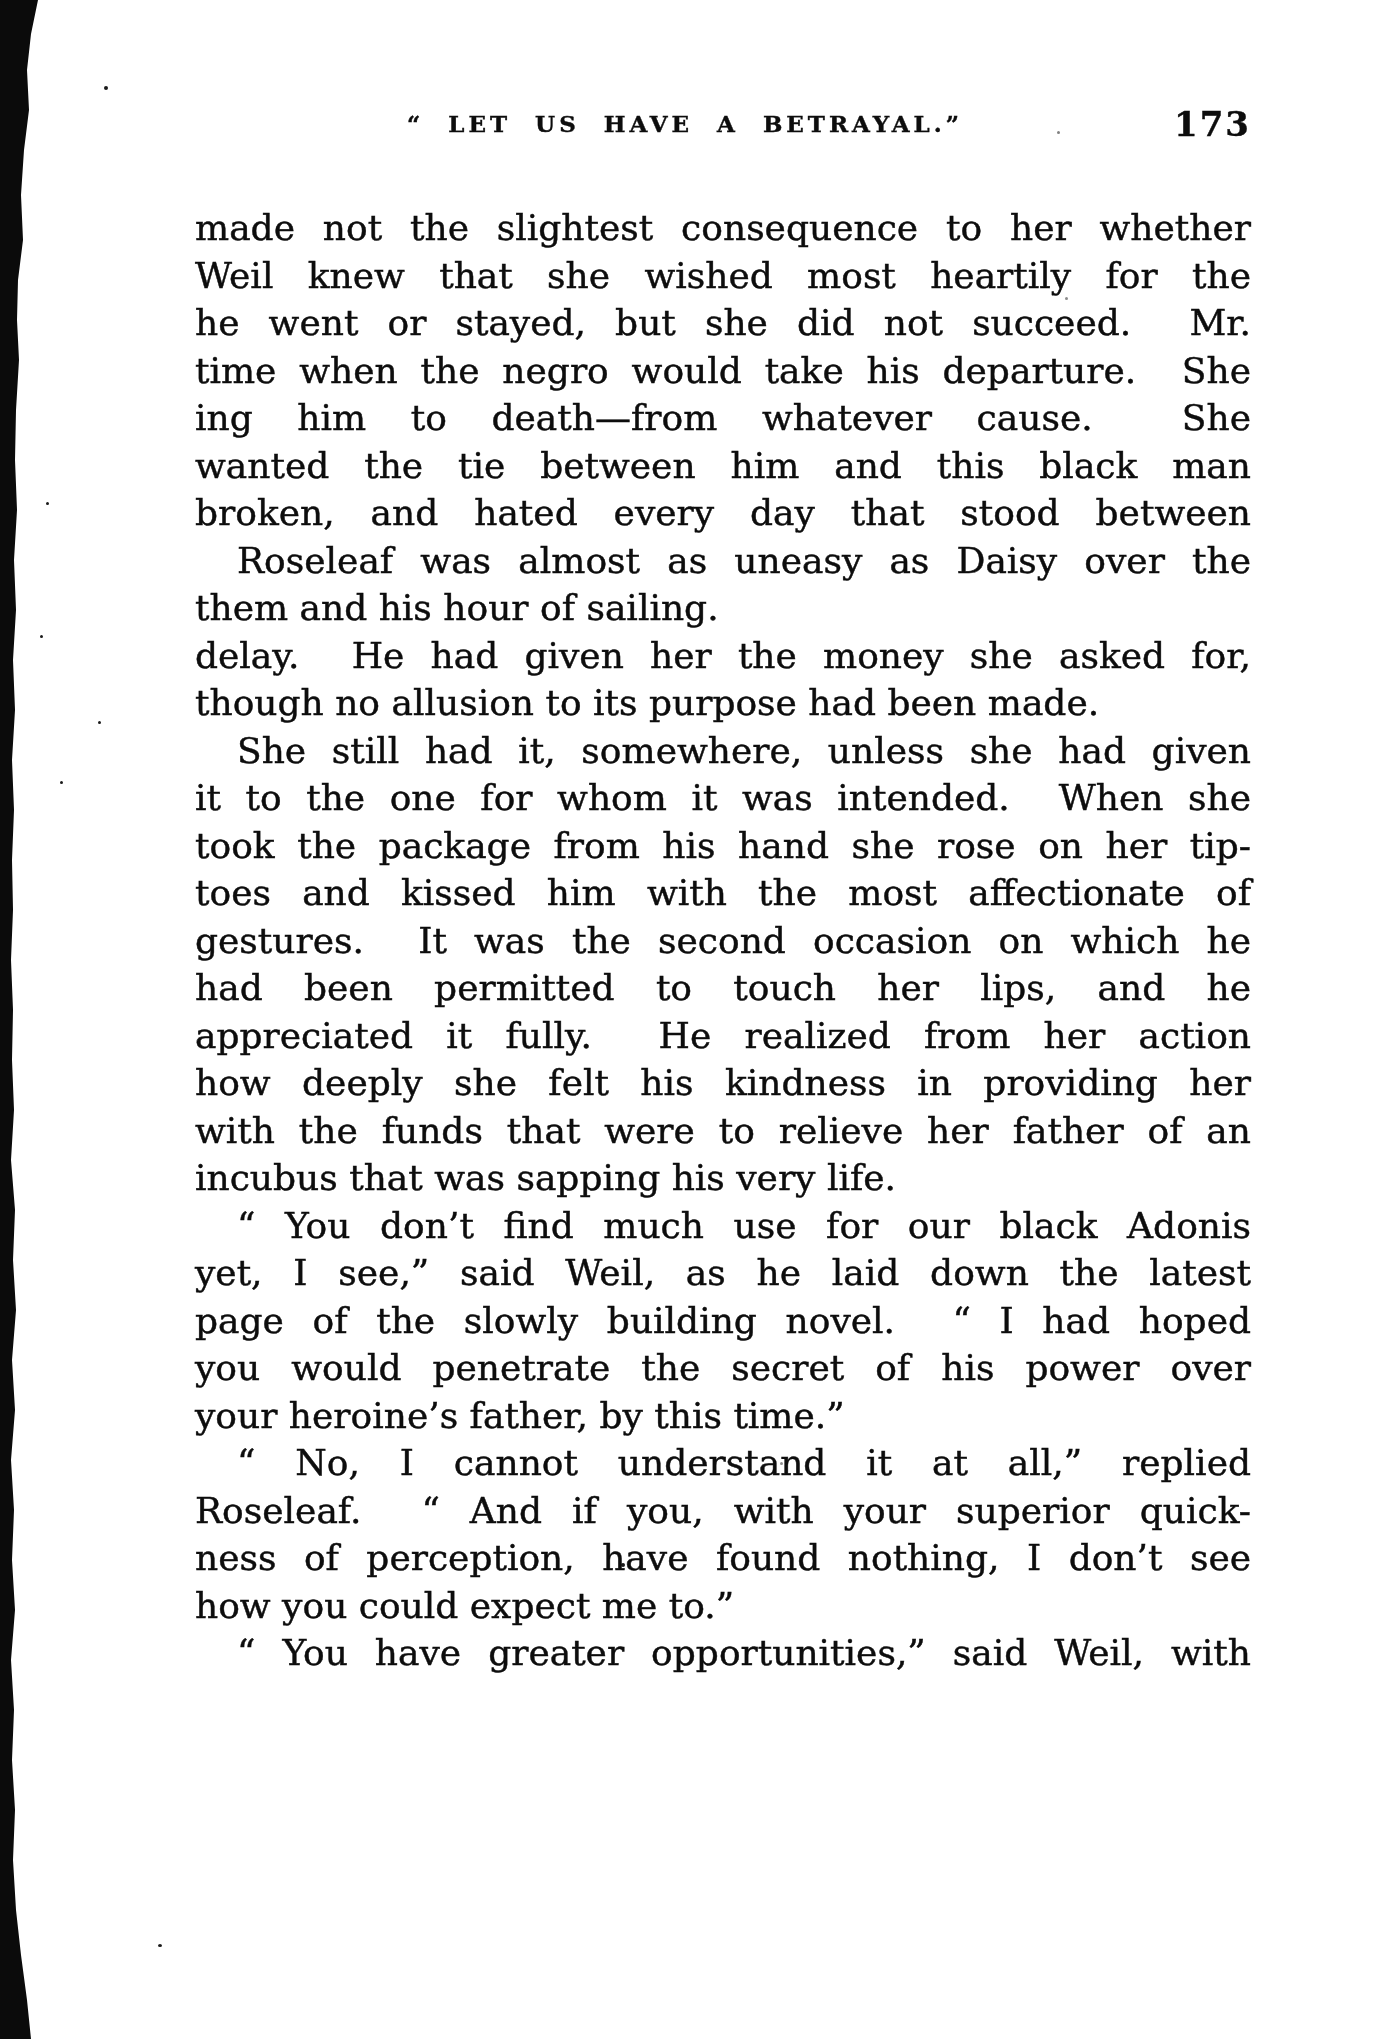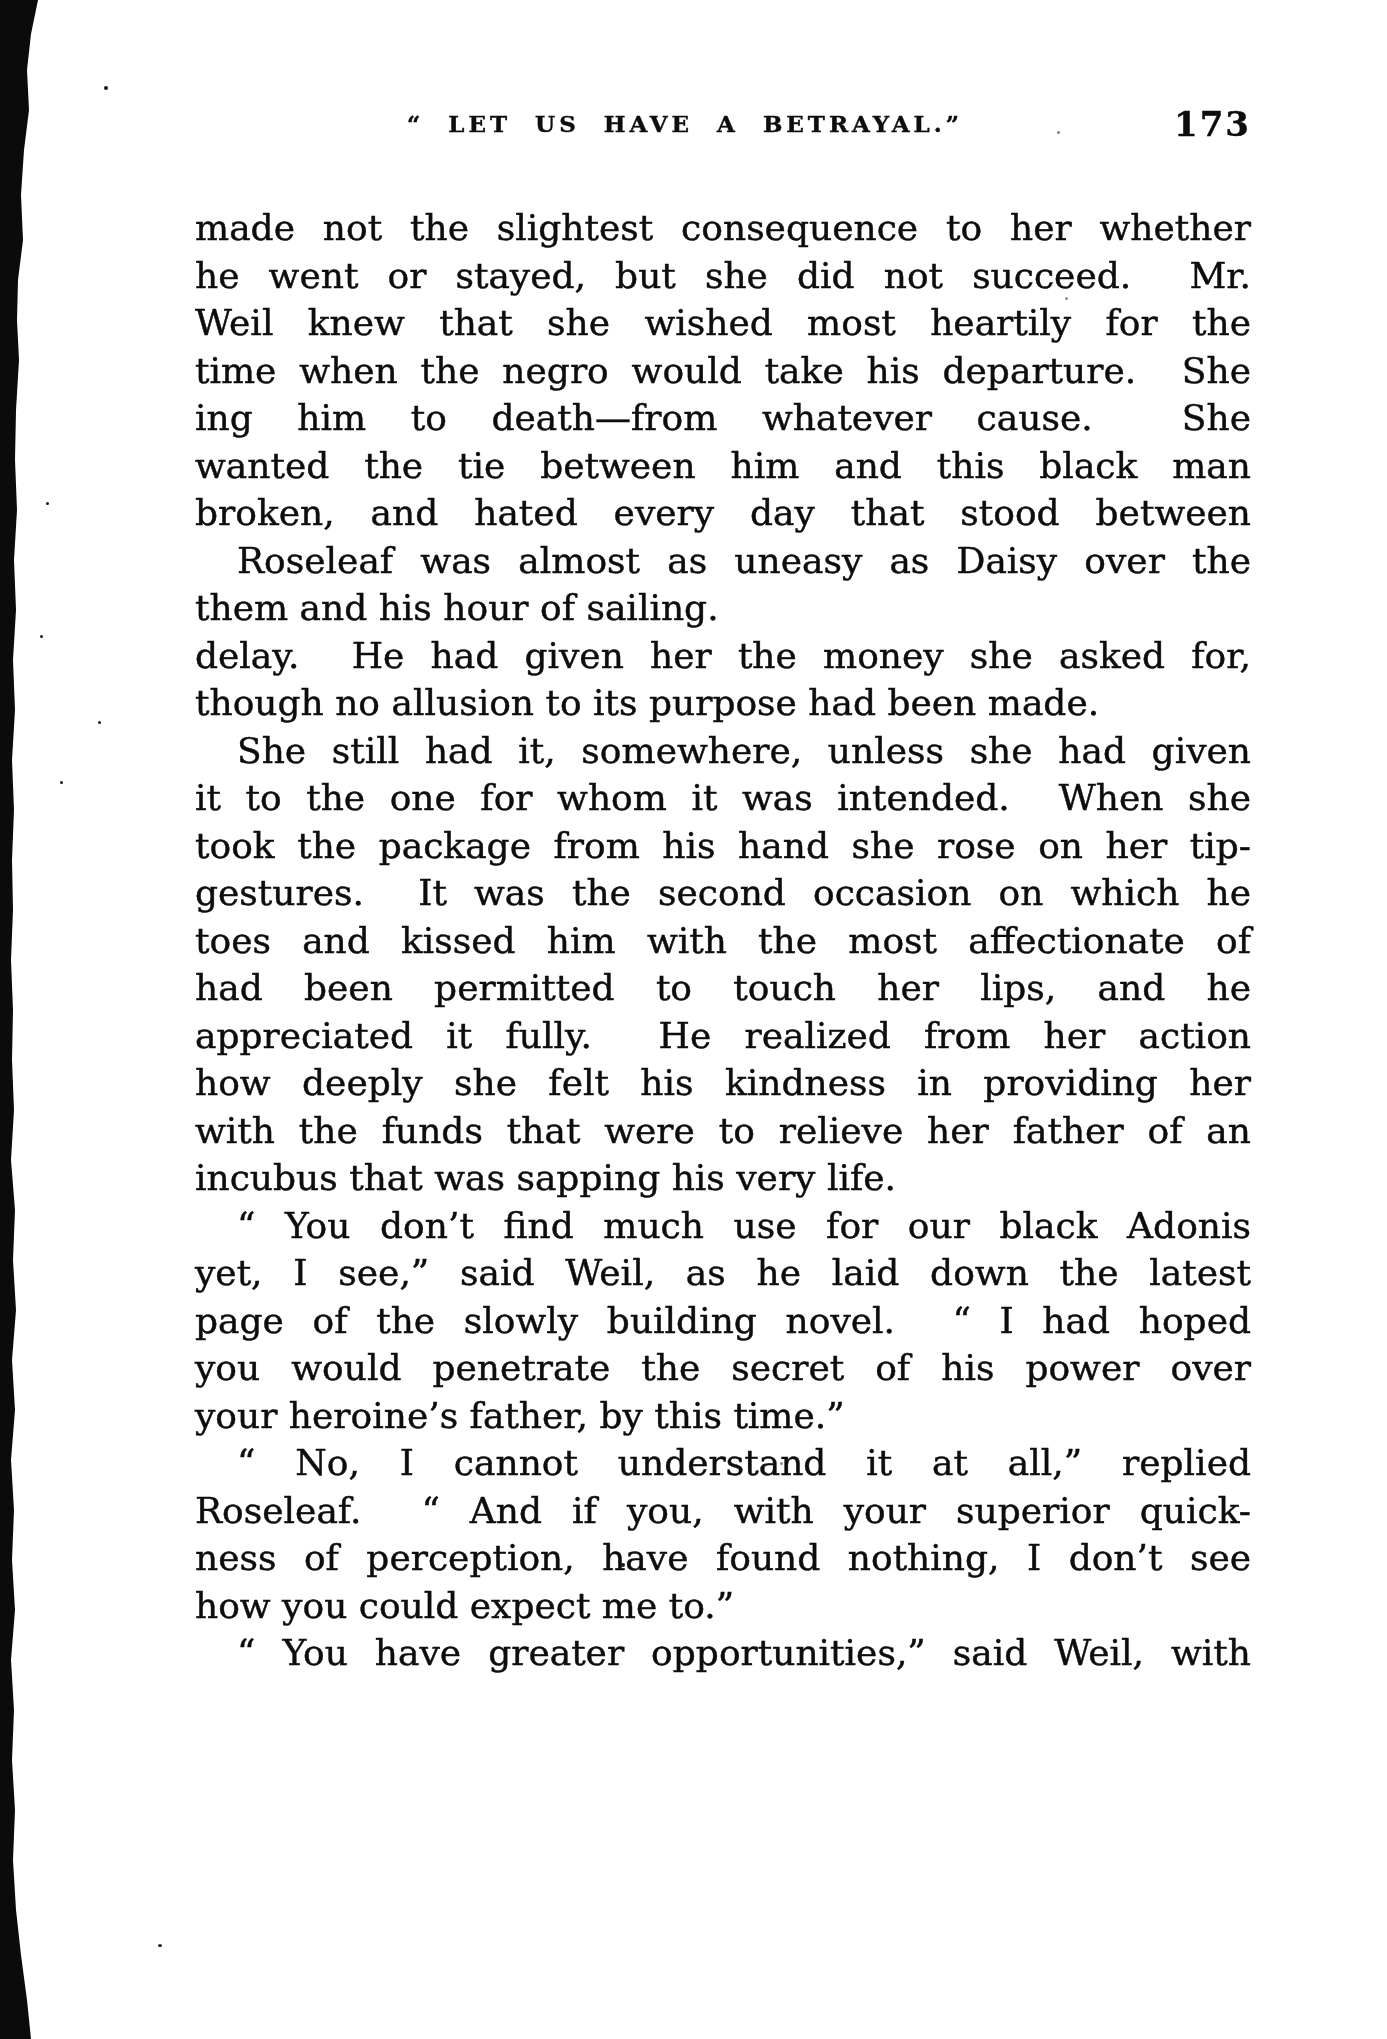--- a/index.html
+++ b/index.html
@@ -93,35 +93,35 @@
   <div class="speck" style="left:158px; top:1944px;width:4px; height:3px;"></div>
   <div class="speck" style="left:780px; top:1462px;width:3px; height:3px; opacity:.5;"></div>
 
   <header class="running-head">
     <span class="running-title">“ LET US HAVE A BETRAYAL.”</span>
     <span class="folio">173</span>
   </header>
 
   <main class="text-block">
       <div class="line">made not the slightest consequence to her whether</div>
+      <div class="line">Weil knew that she wished most heartily for the</div>
       <div class="line">he went or stayed, but she did not succeed.  Mr.</div>
-      <div class="line">Weil knew that she wished most heartily for the</div>
       <div class="line">time when the negro would take his departure.  She</div>
       <div class="line">ing him to death—from whatever cause.  She</div>
       <div class="line">wanted the tie between him and this black man</div>
       <div class="line">broken, and hated every day that stood between</div>
       <div class="line indent">Roseleaf was almost as uneasy as Daisy over the</div>
       <div class="line para-end">them and his hour of sailing.</div>
       <div class="line">delay.  He had given her the money she asked for,</div>
       <div class="line para-end">though no allusion to its purpose had been made.</div>
       <div class="line indent">She still had it, somewhere, unless she had given</div>
       <div class="line">it to the one for whom it was intended.  When she</div>
       <div class="line">took the package from his hand she rose on her tip-</div>
+      <div class="line">toes and kissed him with the most affectionate of</div>
       <div class="line">gestures.  It was the second occasion on which he</div>
-      <div class="line">toes and kissed him with the most affectionate of</div>
       <div class="line">had been permitted to touch her lips, and he</div>
       <div class="line">appreciated it fully.  He realized from her action</div>
       <div class="line">how deeply she felt his kindness in providing her</div>
       <div class="line">with the funds that were to relieve her father of an</div>
       <div class="line para-end">incubus that was sapping his very life.</div>
       <div class="line indent">“ You don’t find much use for our black Adonis</div>
       <div class="line">yet, I see,” said Weil, as he laid down the latest</div>
       <div class="line">page of the slowly building novel.  “ I had hoped</div>
       <div class="line">you would penetrate the secret of his power over</div>
       <div class="line para-end">your heroine’s father, by this time.”</div>

